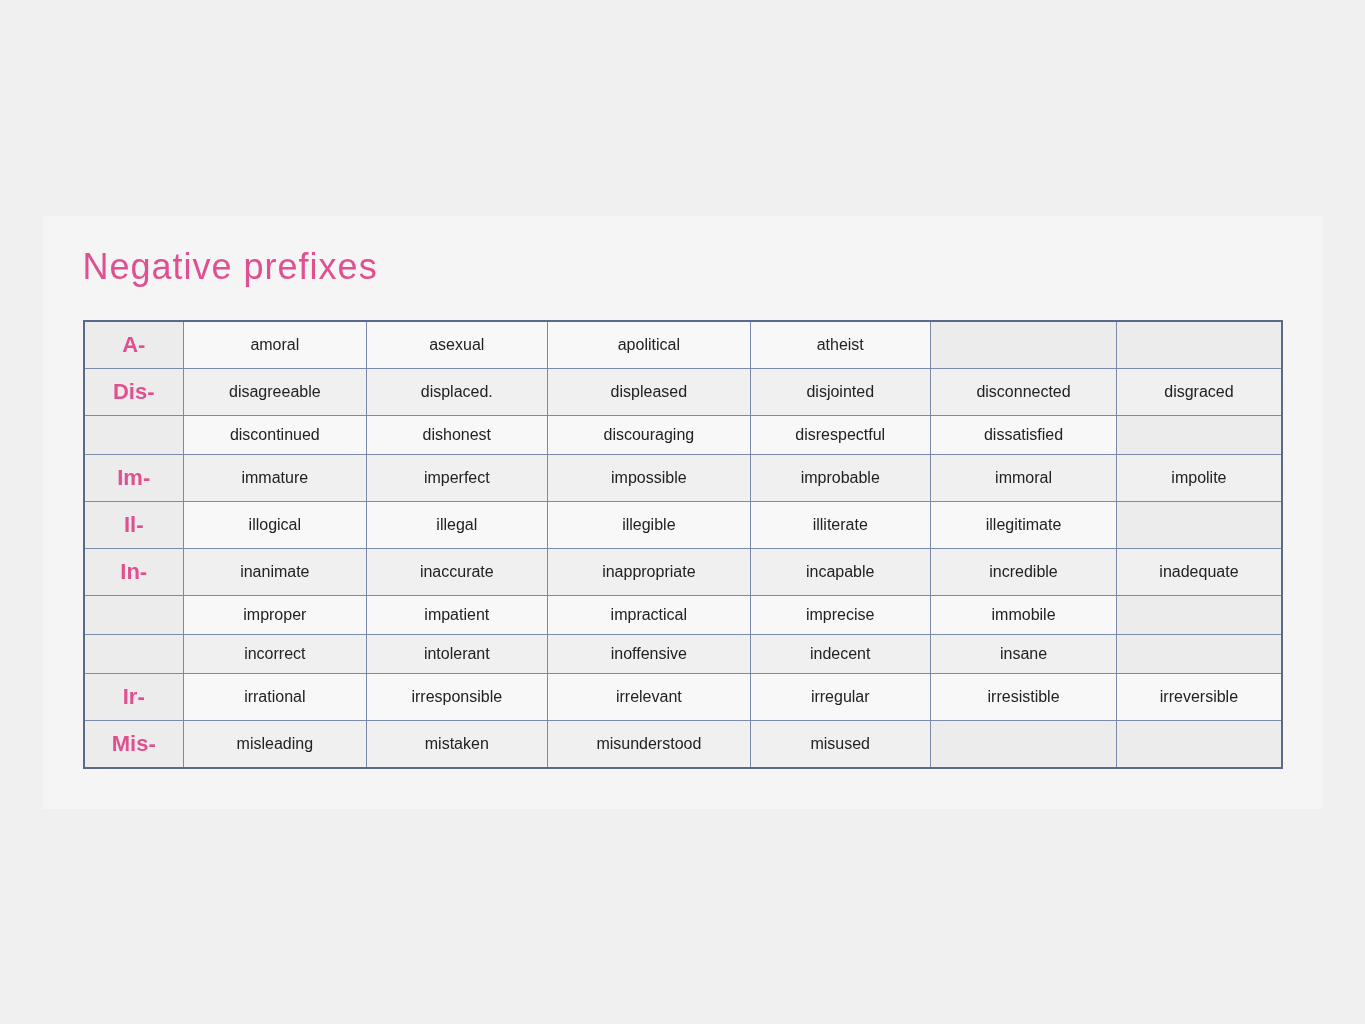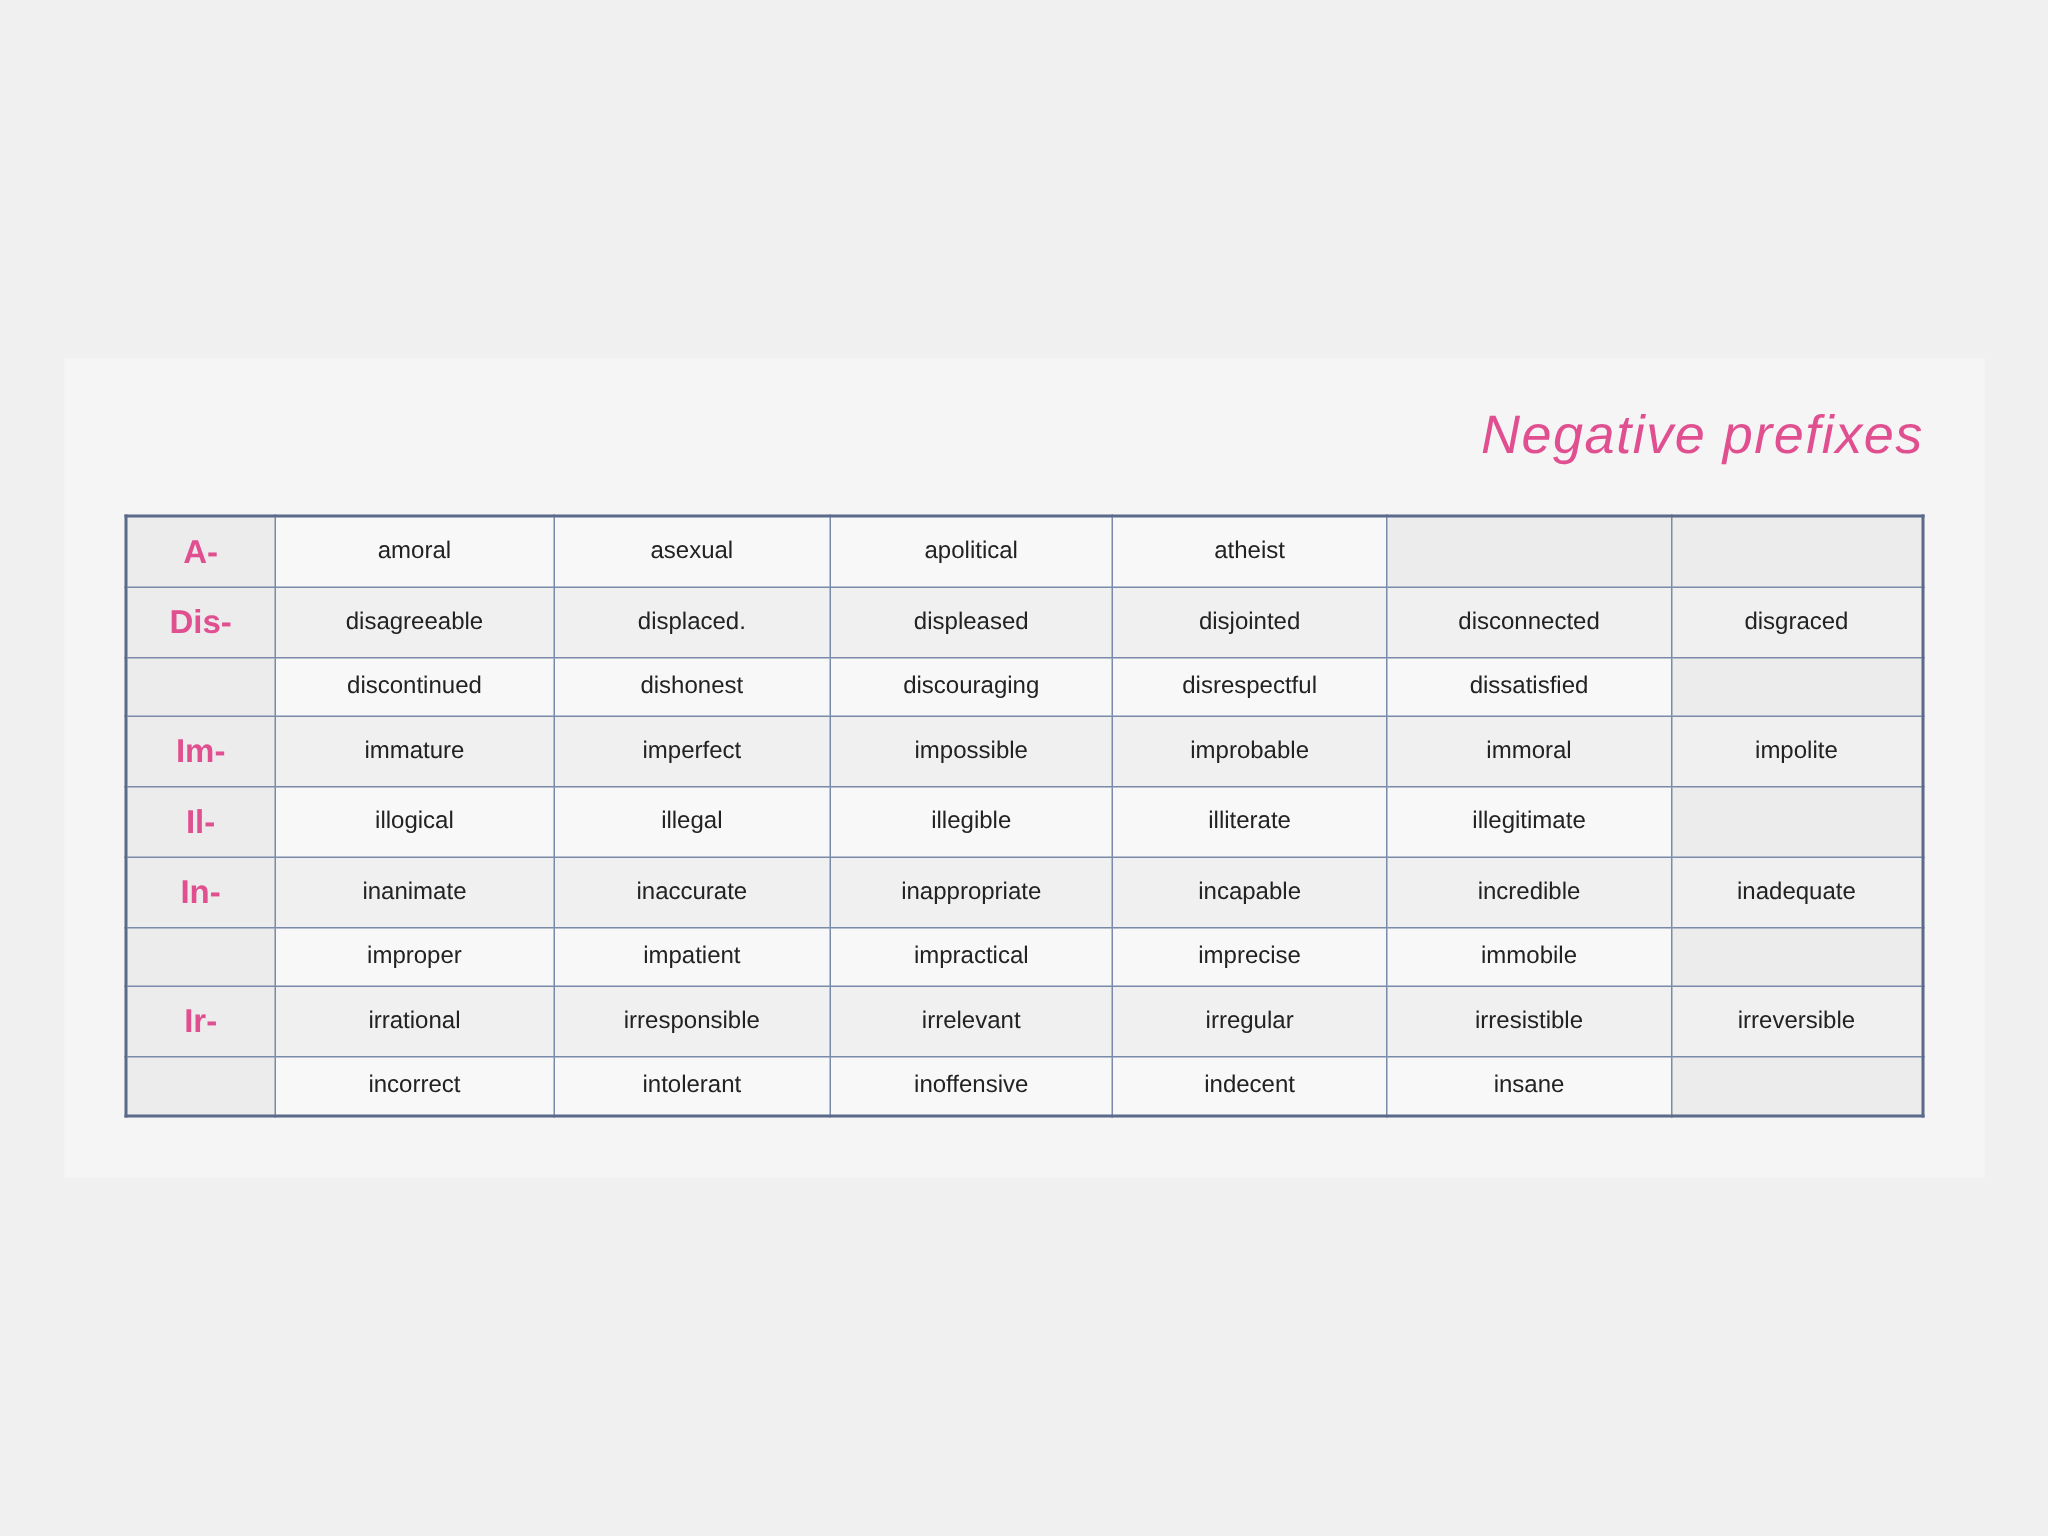--- a/index.html
+++ b/index.html
@@ -14,27 +14,26 @@
     }
 
     .container {
       background: #f5f5f5;
       padding: 30px 40px 40px;
       max-width: 1280px;
       width: 100%;
     }
 
     .page-title {
-      text-align: right;
+      text-align: left;
       font-size: 36px;
       font-weight: normal;
       color: #e05090;
       margin-bottom: 32px;
       letter-spacing: 1px;
-      font-style: italic;
     }
 
     table {
       width: 100%;
       border-collapse: collapse;
       border: 2px solid #5a6a8a;
     }
 
     td {
       border: 1.5px solid #7a8aaa;
@@ -132,32 +131,41 @@
         <tr>
           <td class="prefix" style="background: rgb(236, 236, 236);"></td>
           <td class="word">improper</td>
           <td class="word">impatient</td>
           <td class="word">impractical</td>
           <td class="word">imprecise</td>
           <td class="word">immobile</td>
           <td class="empty"></td>
         </tr>
         <tr>
+          <td class="prefix" style="background: rgb(236, 236, 236);"></td>
+          <td class="word">incorrect</td>
+          <td class="word">intolerant</td>
+          <td class="word">inoffensive</td>
+          <td class="word">indecent</td>
+          <td class="word">insane</td>
+          <td class="empty"></td>
+        </tr>
+        <tr>
           <td class="prefix">Ir-</td>
           <td class="word">irrational</td>
           <td class="word">irresponsible</td>
           <td class="word">irrelevant</td>
           <td class="word">irregular</td>
           <td class="word">irresistible</td>
           <td class="word">irreversible</td>
         </tr>
         <tr>
-          <td class="prefix" style="background: rgb(236, 236, 236);"></td>
-          <td class="word">incorrect</td>
-          <td class="word">intolerant</td>
-          <td class="word">inoffensive</td>
-          <td class="word">indecent</td>
-          <td class="word">insane</td>
+          <td class="prefix">Mis-</td>
+          <td class="word">misleading</td>
+          <td class="word">mistaken</td>
+          <td class="word">misunderstood</td>
+          <td class="word">misused</td>
+          <td class="empty"></td>
           <td class="empty"></td>
         </tr>
       </tbody>
   </table>
 </div>
 
 </body></html>

